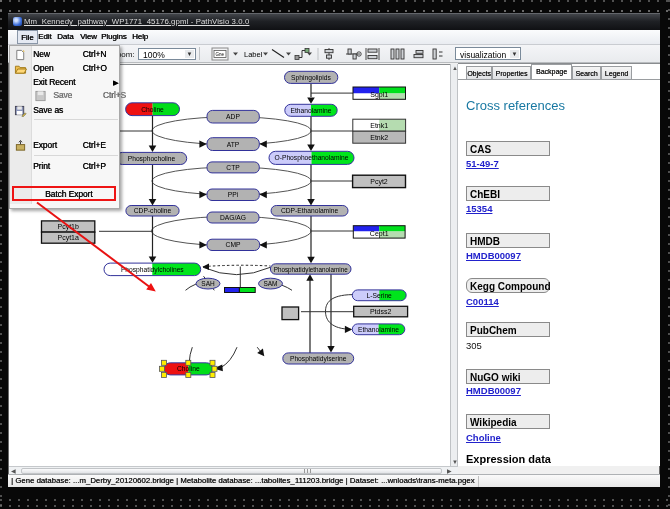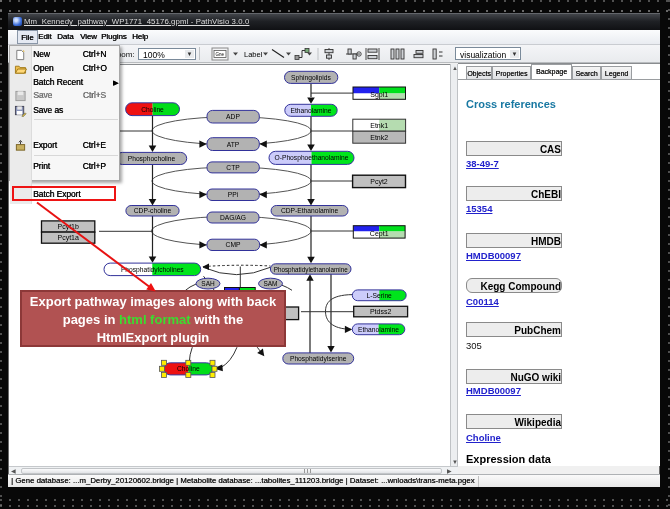--- a/index.html
+++ b/index.html
@@ -29,44 +29,44 @@
 .tsep { position:absolute; width:1px; background:#c0c3c6; top:2px; height:13px; }
 
 #canvas { left:9px; top:64px; width:441px; height:402px; background:#fff; border-top:1px solid #898c8f; }
 #vscroll { left:450px; top:64px; width:8px; height:402px; background:#eceef0;
   border-left:1px solid #bfc2c5; border-right:1px solid #bfc2c5;}
 #panel { left:458px; top:63px; width:202px; height:403px; background:#fff; border-top:1px solid #898c8f;}
 .tab { position:absolute; top:2px; height:13px; background:linear-gradient(#f5f5f5,#dfe1e4);
   border:1px solid #9a9da0; border-bottom:none; font-size:7px; color:#111; text-align:center; padding-top:3px; overflow:hidden; text-shadow:0.3px 0 0 #333;}
 #tabline { position:absolute; left:0px; top:15px; width:202px; height:1px; background:#9a9da0;}
 .tabsel { background:#fff; top:0px; height:15px; z-index:3; font-weight:normal;}
-.crossref { position:absolute; left:8px; font-size:11px; font-weight:bold; color:#1878a2;}
-.sechead { position:absolute; left:8px; width:96px; height:15px; background:#ededed;
-  border:1px solid #8a8a8a; font-size:10px; font-weight:bold; color:#000; padding:2px 0 0 3px; white-space:nowrap;text-align:right;}
+.crossref { position:absolute; left:8px; font-size:13px; font-weight:normal; color:#1878a2;}
+.sechead { position:absolute; left:8px; width:84px; height:15px; background:#ededed;
+  border:1px solid #8a8a8a; font-size:10px; font-weight:bold; color:#000; padding:2px 0 0 3px; white-space:nowrap;}
 .seclink { position:absolute; left:8px; font-size:9.5px; font-weight:bold; color:#2222cc; text-decoration:underline;}
 .secplain { position:absolute; left:8px; font-size:9.5px; color:#111;}
 
 #hscroll { left:9px; top:466px; width:449px; height:8px; background:#eff1f3; border-top:1px solid #c5c8cb;}
 #hthumb { position:absolute; left:12px; top:1px; width:421px; height:6px;
   background:linear-gradient(#fbfbfc,#e2e4e7); border:1px solid #c2c5c8; border-radius:2px;}
 .scrarr { position:absolute; font-size:6px; color:#555; top:0px; line-height:8px;}
 
 #statusbar { left:8px; top:474px; width:652px; height:13px;
   background:linear-gradient(#fafafa,#e8e8e8); border-top:1px solid #aeb1b4;
   font-size:7.8px; color:#111; text-shadow:0.3px 0 0 #333; }
 #statustext { position:absolute; left:3px; top:1px; }
 
-#filemenu { left:9px; top:45px; width:111px; height:136px; background:#f7f7f7;
+#filemenu { left:9px; top:45px; width:111px; height:164px; background:#f7f7f7;
   border:1px solid #a8a8a8; box-shadow:2px 2px 3px rgba(0,0,0,0.35); z-index:5;}
 .mi { position:absolute; left:0; width:100%; height:13px; font-size:8.5px; color:#000; text-shadow:0.4px 0 0 #111; letter-spacing:-0.1px;}
 .mi .lbl { position:absolute; left:23px; top:0; }
 .mi .sc { position:absolute; left:72.5px; top:0; }
 .mi .ic { position:absolute; left:4px; top:0px; width:13px; height:12px; }
 .msep { position:absolute; left:24px; width:84px; height:1px; background:#d8d8d8; }
-.gray { color:#9a9a9a; }
+.gray { color:#9a9a9a;margin-left:20px; }
 #redrect { left:12px; top:186px; width:104px; height:15px; border:2px solid #ee1414; z-index:6;}
 
 #redbox { left:20px; top:290px; width:266px; height:57px; background:#b15252;
   border:2px solid #8c3838; z-index:4; text-align:center; color:#fff; font-weight:bold;
   font-size:13px; line-height:18px; padding-top:1px;}
 #redbox .grn { color:#3cdc30; }
 #arrowsvg { left:0; top:0; width:670px; height:509px; z-index:7; pointer-events:none;}
 svg text { font-family:"Liberation Sans", sans-serif; }
 </style>
 </head>
@@ -389,21 +389,21 @@
 
   <div class="abs" id="panel">
     <div id="tabline"></div>
     <div class="tab" style="left:8px;width:26px;">Objects</div>
     <div class="tab" style="left:34px;width:39px;">Properties</div>
     <div class="tab tabsel" style="left:73px;width:41px;">Backpage</div>
     <div class="tab" style="left:114px;width:29px;">Search</div>
     <div class="tab" style="left:143px;width:31px;">Legend</div>
     <div class="crossref" style="top:34px;">Cross references</div>
     <div class="sechead" style="top:77px;">CAS</div>
-    <div class="seclink" style="top:94px;">38-49-7</div>
+    <div class="seclink" style="top:94px;">51-49-7</div>
     <div class="sechead" style="top:122px;">ChEBI</div>
     <div class="seclink" style="top:139px;">15354</div>
     <div class="sechead" style="top:169px;">HMDB</div>
     <div class="seclink" style="top:186px;">HMDB00097</div>
     <div class="sechead" style="top:214px;border-radius:6px;">Kegg Compound</div>
     <div class="seclink" style="top:232px;">C00114</div>
     <div class="sechead" style="top:258px;">PubChem</div>
     <div class="secplain" style="top:276px;">305</div>
     <div class="sechead" style="top:305px;">NuGO wiki</div>
     <div class="seclink" style="top:321px;">HMDB00097</div>
@@ -436,21 +436,21 @@
     </div>
     <div class="mi" style="top:16.5px;">
       <svg class="ic" viewBox="0 0 13 13">
           <path d="M1 3.5 h4 l1 1.5 h6 v6 h-11 z" fill="#f0c050" stroke="#a07818"></path>
           <path d="M1 11 l2.5 -4.5 h9.5 l-2.5 4.5 z" fill="#ffd878" stroke="#a07818"></path>
         </svg>
       <span class="lbl">Open</span>
         <span class="sc">Ctrl+O</span>
     </div>
     <div class="mi" style="top:30.5px;">
-      <span class="lbl">Batch Recent</span>
+      <span class="lbl">Exit Recent</span>
       <span style="position:absolute;left:103px;top:2px;font-size:7px;">▶</span>
     </div>
     <div class="mi gray" style="top:43.5px;">
       <svg class="ic" viewBox="0 0 13 13">
           <rect x="1.5" y="1.5" width="10" height="10" fill="#c8c8c8" stroke="#999"></rect>
           <rect x="3.5" y="1.5" width="6" height="4" fill="#e8e8e8"></rect>
         </svg>
       <span class="lbl">Save</span>
         <span class="sc">Ctrl+S</span>
     </div>
@@ -470,31 +470,26 @@
           <path d="M6.5 4.5 v-3 M4.8 2.5 l1.7 -2 l1.7 2" stroke="#333" fill="none"></path>
         </svg>
       <span class="lbl">Export</span>
         <span class="sc">Ctrl+E</span>
     </div>
     <div class="msep" style="top:109px;"></div>
     <div class="mi" style="top:114.5px;">
         <span class="lbl">Print</span>
         <span class="sc">Ctrl+P</span>
       </div>
-    <div class="mi" style="top:143px;">
+    <div class="mi" style="top:143px;margin-left:12px;">
         <span class="lbl">Batch Export</span>
       </div>
   </div>
   <div class="abs" id="redrect"></div>
 
-  <div class="abs" id="redbox">
-    Export pathway images along with back<br>
-    pages in <span class="grn">html format</span> with the<br>
-    HtmlExport plugin
-  </div>
   <svg class="abs" id="arrowsvg" viewBox="0 0 670 509">
     <line x1="37" y1="202.5" x2="149" y2="286.5" stroke="#e81212" stroke-width="2"></line>
     <polygon points="155.8,291.6 146.2,289.4 151.0,283.0" fill="#ee1111"></polygon>
   </svg>
 
   <div class="abs dash-h" style="left:0;top:0;width:670px;"></div>
   <div class="abs dash-h" style="left:0;top:10px;width:670px;opacity:0.8;"></div>
   <div class="abs dash-h" style="left:0;top:499px;width:670px;"></div>
   <div class="abs dash-h" style="left:0;top:505px;width:670px;opacity:0.6;"></div>
   <div class="abs dash-v" style="left:0;top:0;height:509px;"></div>

